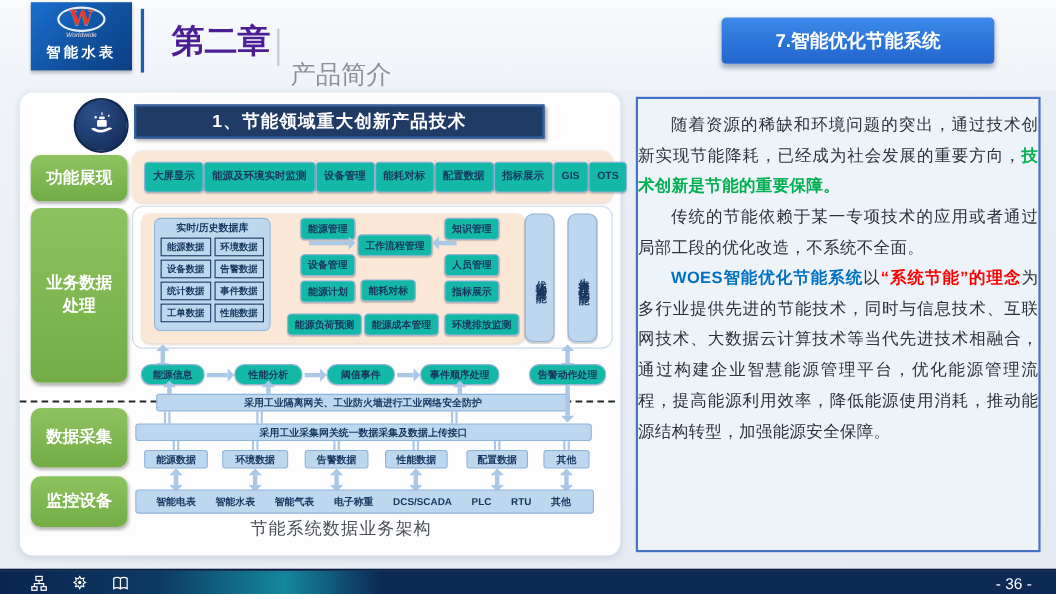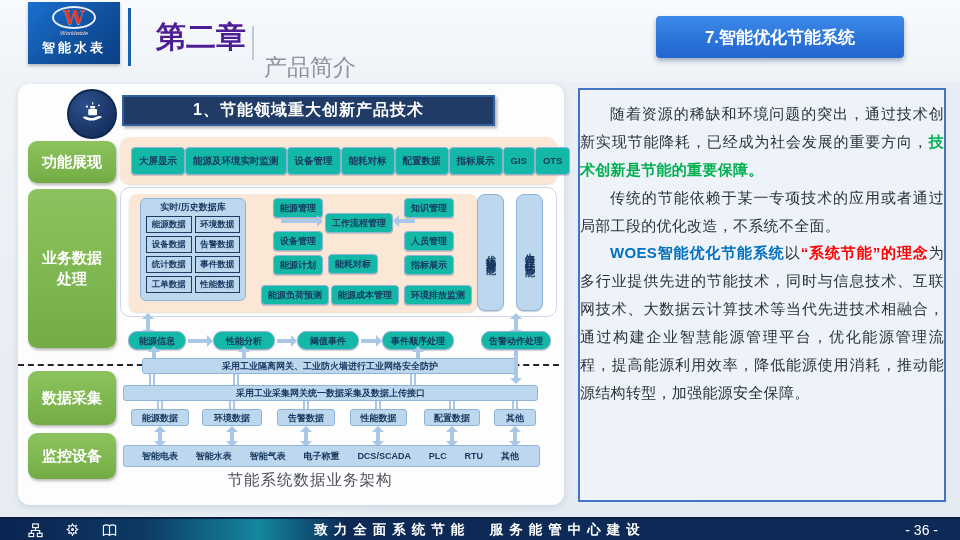--- a/index.html
+++ b/index.html
@@ -271,17 +271,16 @@
         <rect x="10" y="11" width="5" height="3.5" fill="none" stroke="#fff" stroke-width="1.2"></rect>
       </svg>
       <svg class="ficon" viewBox="0 0 16 16">
         <path d="M8 1l1.3 2.4 2.7-.7-.7 2.7L13.7 7 11.3 8.3l.7 2.7-2.7-.7L8 13l-1.3-2.7-2.7.7.7-2.7L2.3 7l2.4-1.6-.7-2.7 2.7.7z" fill="none" stroke="#fff" stroke-width="1.1"></path>
         <circle cx="8" cy="7" r="1.6" fill="#fff"></circle>
       </svg>
       <svg class="ficon" viewBox="0 0 16 16">
         <path d="M1.5 3c2-1.2 4.5-1.2 6.5 0v10c-2-1.2-4.5-1.2-6.5 0zM14.5 3c-2-1.2-4.5-1.2-6.5 0v10c2-1.2 4.5-1.2 6.5 0z" fill="none" stroke="#fff" stroke-width="1.2"></path>
       </svg>
     </div>
-    <div class="footer-slogan">致力全面系统节能　服务能管中心建设</div>
     <div class="footer-page">- 36 -</div>
   </div>
 
 </div>
 
 </body></html>

